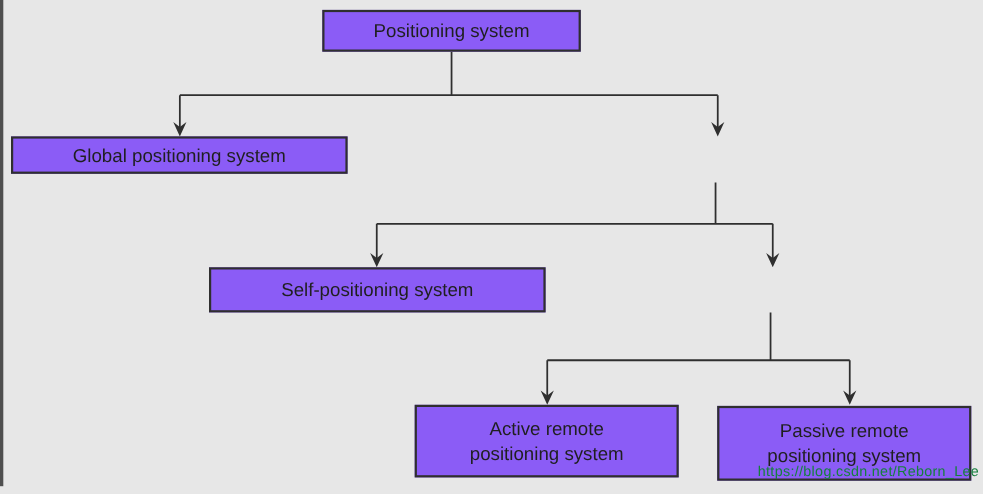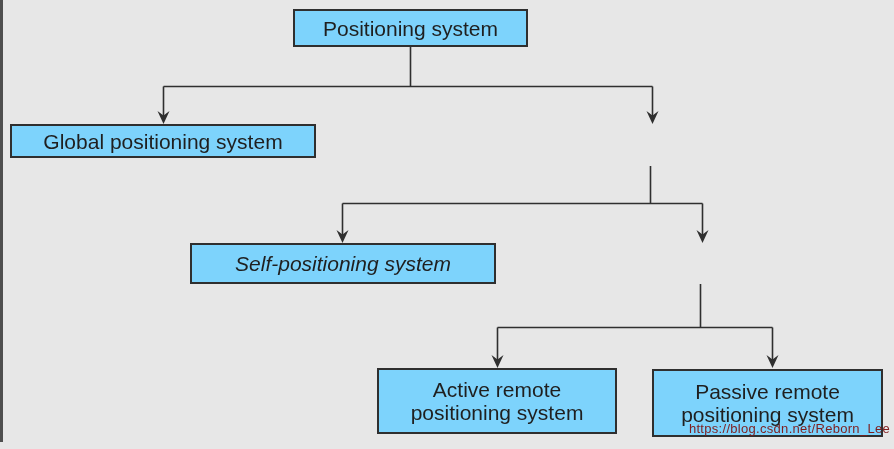--- a/index.html
+++ b/index.html
@@ -17,36 +17,36 @@
   }
   .edge-left {
     position: absolute;
     left: 0; top: 0;
     width: 3px; height: 442px;
     background: #4f4f4f;
   }
   .node {
     position: absolute;
     box-sizing: border-box;
-    background: #7dd3fc;
+    background: #8b5cf6;
     border: 2px solid #2f2f2f;
     display: flex;
     flex-direction: column;
     align-items: center;
     justify-content: center;
     text-align: center;
     color: #1f1f1f;
-    font-size: 21px;
+    font-size: 17px;
     line-height: 23px;
     white-space: nowrap;
   }
   #node-root     { left: 293px; top: 9px;   width: 235px; height: 38px; }
   #node-global   { left: 10px;  top: 124px; width: 306px; height: 34px; }
   #node-local    { left: 497px; top: 124px; width: 304px; height: 42px; }
-  #node-self     { left: 190px; top: 243px; width: 306px; height: 41px; font-style: italic; }
+  #node-self     { left: 190px; top: 243px; width: 306px; height: 41px; }
   #node-remote   { left: 540px; top: 243px; width: 308px; height: 41px; }
   #node-active   { left: 377px; top: 368px; width: 240px; height: 66px; }
   #node-passive  { left: 652px; top: 369px; width: 231px; height: 68px; }
   #connector-layer {
     position: absolute;
     left: 0; top: 0;
     width: 894px; height: 449px;
     pointer-events: none;
   }
   #connector-layer path.line {
@@ -56,21 +56,21 @@
   }
   #connector-layer path.arrow {
     fill: #2f2f2f;
     stroke: none;
   }
   .watermark {
     position: absolute;
     right: 4px;
     top: 421px;
     font-size: 13px;
-    color: #7f1d1d;
+    color: #15803d;
     letter-spacing: 0.3px;
   }
 </style>
 </head>
 <body>
 
 <div id="stage">
 
   <div class="edge-left"></div>
 

